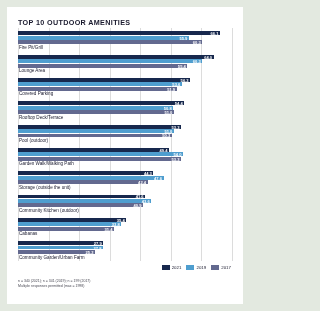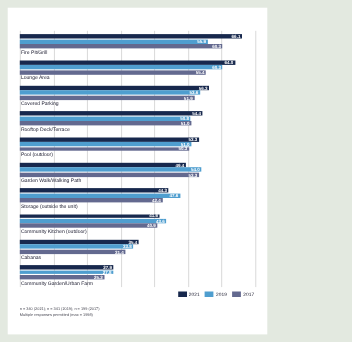--- a/index.html
+++ b/index.html
@@ -73,20 +73,21 @@
     font-size:3.5px;
     color:#4a4a55;
     line-height:1.55;
   }
 </style>
 </head>
 <body>
 
 <div id="card">
 
+  <div id="title">TOP 10 OUTDOOR AMENITIES</div>
 
   <div id="plot">
     <div id="gridlines">
         <div class="grid" style="left: 0px;"></div>
         <div class="grid" style="left: 30.5714px;"></div>
         <div class="grid" style="left: 61.1429px;"></div>
         <div class="grid" style="left: 91.7143px;"></div>
         <div class="grid" style="left: 122.286px;"></div>
         <div class="grid" style="left: 152.857px;"></div>
         <div class="grid" style="left: 183.429px;"></div>

